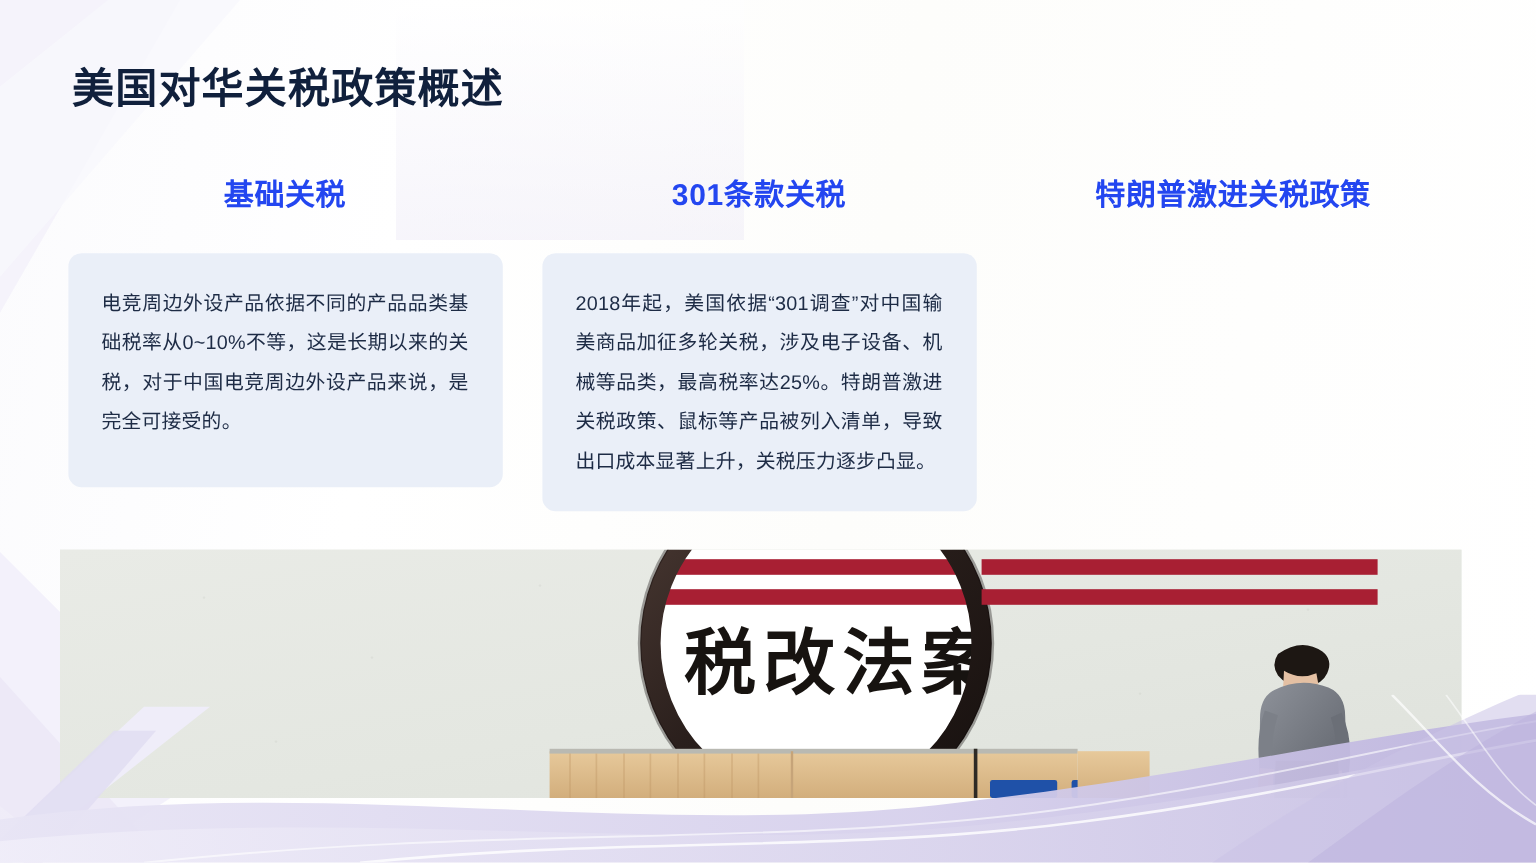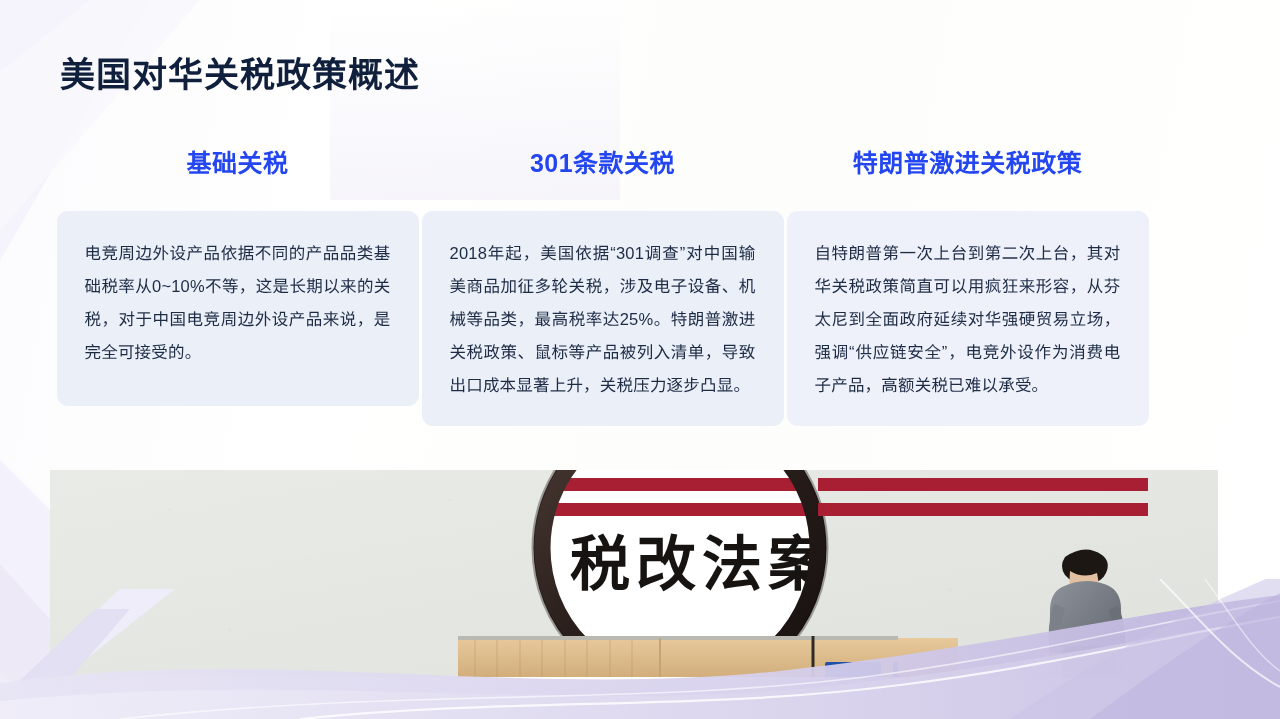--- a/index.html
+++ b/index.html
@@ -51,20 +51,21 @@
     white-space: nowrap;
   }
 
   
   .columns {
     position: absolute;
     left: 55px;
     top: 148px;
     width: 1170px;
     display: flex;
+    gap: 30px;
   }
   .column {
     width: 365px;
     display: flex;
     flex-direction: column;
     align-items: center;
   }
   .col-heading {
     margin: 0 0 33px 0;
     font-size: 25px;
@@ -92,21 +93,21 @@
     text-align: justify;
     text-justify: inter-ideograph;
   }
   .card.card-2 { background: #eaeff8; }
   .card.card-3 { background: #eef1f9; }
 
   
   .photo {
     position: absolute;
     left: 50px;
-    top: 470px;
+    top: 458px;
     width: 1168px;
     height: 207px;
     overflow: hidden;
     background: #e7e9e4;
   }
   .photo svg { display: block; width: 1168px; height: 207px; }
 
   
   .bottom-deco {
     position: absolute;
@@ -160,23 +161,20 @@
 
     <div class="column">
       <h2 class="col-heading">301条款关税</h2>
       <div class="card card-2">
         <p class="card-text">2018年起，美国依据“301调查”对中国输美商品加征多轮关税，涉及电子设备、机械等品类，最高税率达25%。特朗普激进关税政策、鼠标等产品被列入清单，导致出口成本显著上升，关税压力逐步凸显。</p>
       </div>
     </div>
 
     <div class="column">
       <h2 class="col-heading">特朗普激进关税政策</h2>
-      <div class="card card-3">
-        <p class="card-text">自特朗普第一次上台到第二次上台，其对华关税政策简直可以用疯狂来形容，从芬太尼到全面政府延续对华强硬贸易立场，强调“供应链安全”，电竞外设作为消费电子产品，高额关税已难以承受。</p>
-      </div>
     </div>
 
   </div>
 
   <div class="photo">
     <svg viewBox="0 0 1168 207" xmlns="http://www.w3.org/2000/svg" aria-hidden="true">
       <defs>
         <linearGradient id="paper" x1="0" y1="0" x2="1" y2="1">
           <stop offset="0%" stop-color="#e9ebe6"></stop>
           <stop offset="55%" stop-color="#e4e7e1"></stop>

